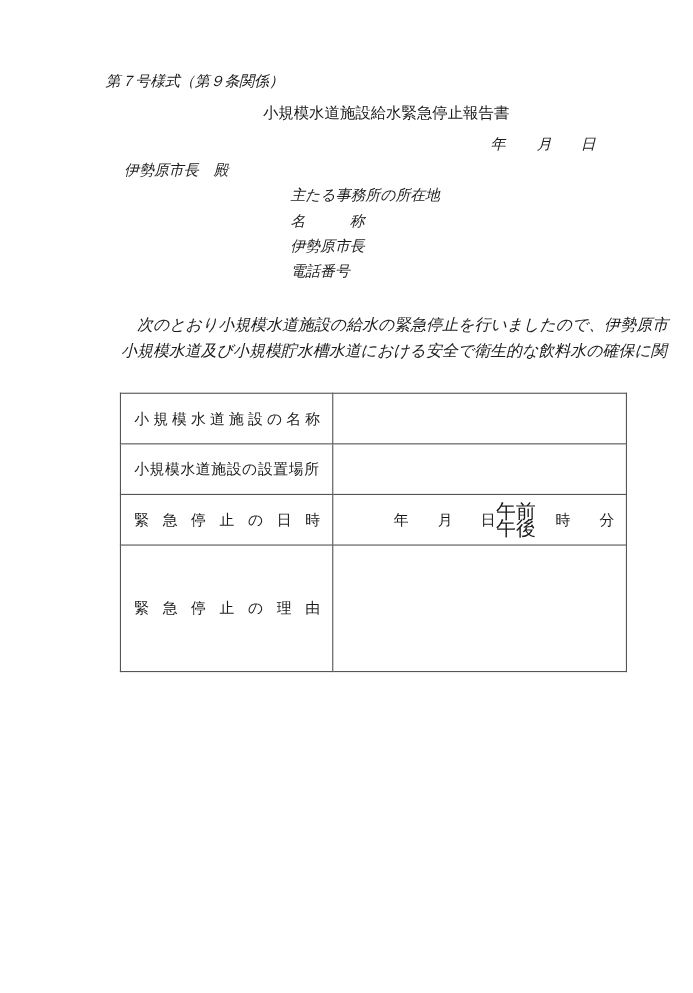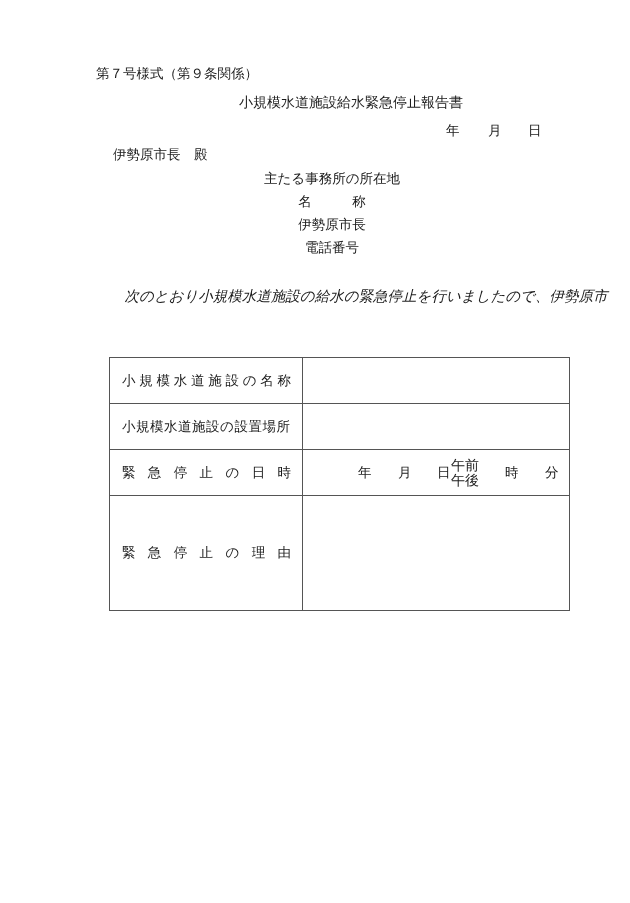--- a/index.html
+++ b/index.html
@@ -9,31 +9,31 @@
     }
     body {
       width: 630px;
       height: 903px;
       position: relative;
       overflow: hidden;
       font-family: "DejaVu Serif", "Liberation Serif", serif;
       color: #1a1a1a;
     }
     .abs { position: absolute; white-space: nowrap; }
-    .t13 { font-size: 13.5px; }
+    .t13 { font-size: 13.5px; font-style: italic; }
     .t14 { font-size: 14px; margin-left: 13px; }
 
     #form-number { left: 96px; top: 65px; }
     #doc-title { left: 226px; top: 94px; letter-spacing: 0px; }
 
     #date-line { top: 122px; left: 446px; }
     #date-line span { position: absolute; top: 0; }
 
     #addressee { left: 113px; top: 146px; }
-    #applicant { left: 264px; top: 169px; text-align: center; }
+    #applicant { left: 264px; top: 169px; }
     #applicant div { height: 23px; line-height: 19px; }
 
     #body-text {
       left: 110px; top: 284px;
       width: 460px;
       white-space: normal;
       font-size: 14.5px;
       line-height: 24px;
     }
     #body-text div { white-space: nowrap; font-style: italic; }
@@ -59,21 +59,21 @@
     .label-inner.tight { padding: 0 12px 0 12px; }
     .row-a { height: 46px; }
     .row-b { height: 46px; }
     .row-c { height: 46px; }
     .row-d { height: 115px; }
 
     .dt-cell { position: relative; }
     .dt-cell span { position: absolute; top: 50%; transform: translateY(-50%); }
     .ampm {
       display: flex; flex-direction: column;
-      line-height: 15px; font-size: 14px;
+      line-height: 15px; font-size: 18px;
     }
   </style>
 </head>
 <body>
 
 <div class="abs t13" id="form-number">第７号様式（第９条関係）</div>
 <div class="abs t14" id="doc-title">小規模水道施設給水緊急停止報告書</div>
 
 <div class="abs t13" id="date-line">
   <span style="left:0px">年</span>
@@ -85,20 +85,21 @@
 
 <div class="abs t13" id="applicant">
   <div>主たる事務所の所在地</div>
   <div>名　　　称</div>
   <div>伊勢原市長</div>
   <div>電話番号</div>
 </div>
 
 <div class="abs" id="body-text">
   <div>　次のとおり小規模水道施設の給水の緊急停止を行いましたので、伊勢原市</div>
+  <div>小規模水道及び小規模貯水槽水道における安全で衛生的な飲料水の確保に関</div>
 </div>
 
 <table id="report-table">
   <tbody>
       <tr class="row-a">
     <td class="label">
       <div class="label-inner">
         <span>小</span>
         <span>規</span>
         <span>模</span>

